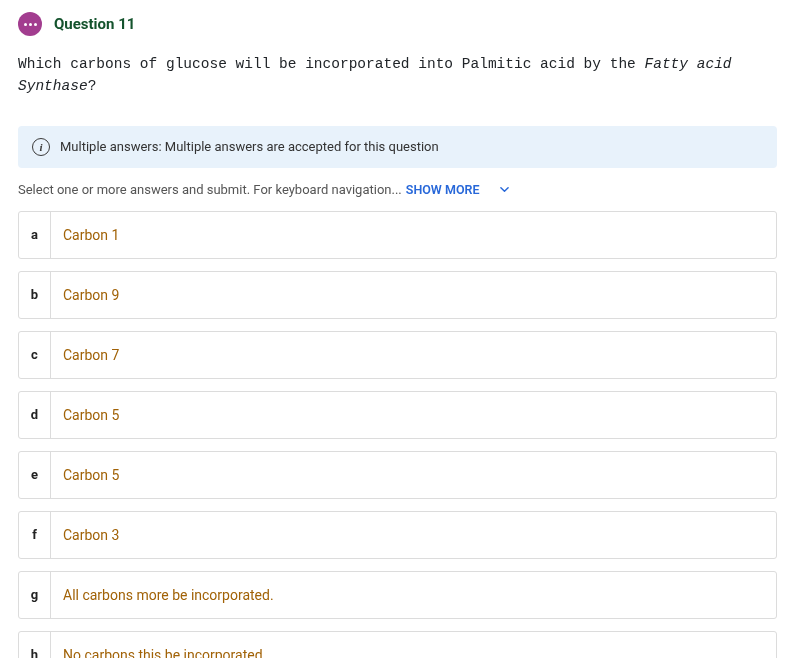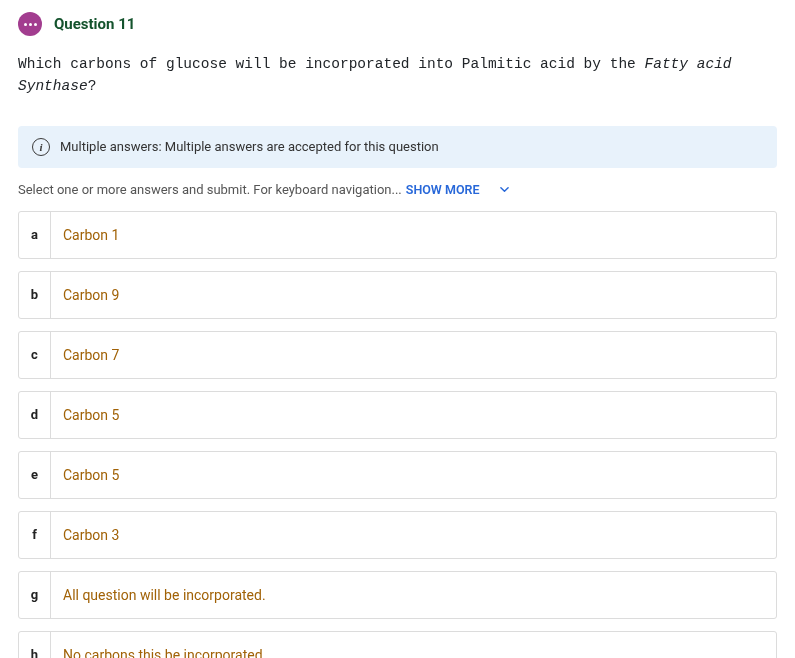--- a/index.html
+++ b/index.html
@@ -197,19 +197,19 @@
   <div class="answer-row">
     <div class="answer-key">e</div>
     <div class="answer-text">Carbon 5</div>
   </div>
   <div class="answer-row">
     <div class="answer-key">f</div>
     <div class="answer-text">Carbon 3</div>
   </div>
   <div class="answer-row">
     <div class="answer-key">g</div>
-    <div class="answer-text">All question will be incorporated.</div>
+    <div class="answer-text">All carbons more be incorporated.</div>
   </div>
   <div class="answer-row">
     <div class="answer-key">h</div>
     <div class="answer-text">No carbons this be incorporated.</div>
   </div>
 </div>
 
 </body></html>

